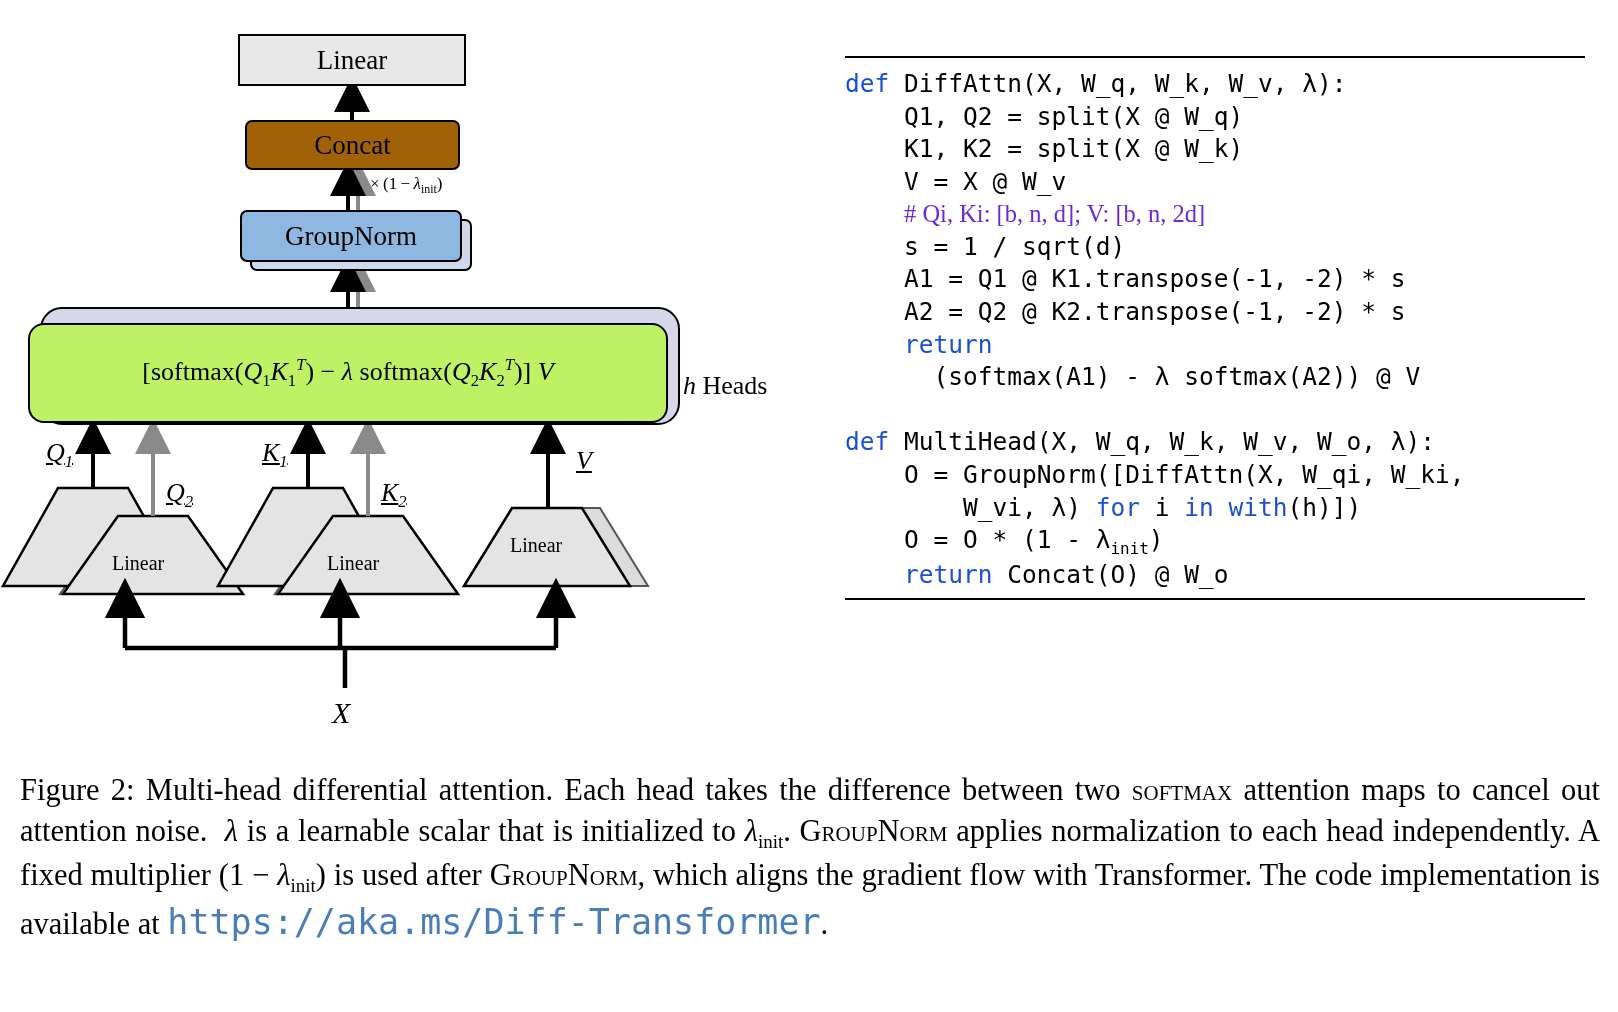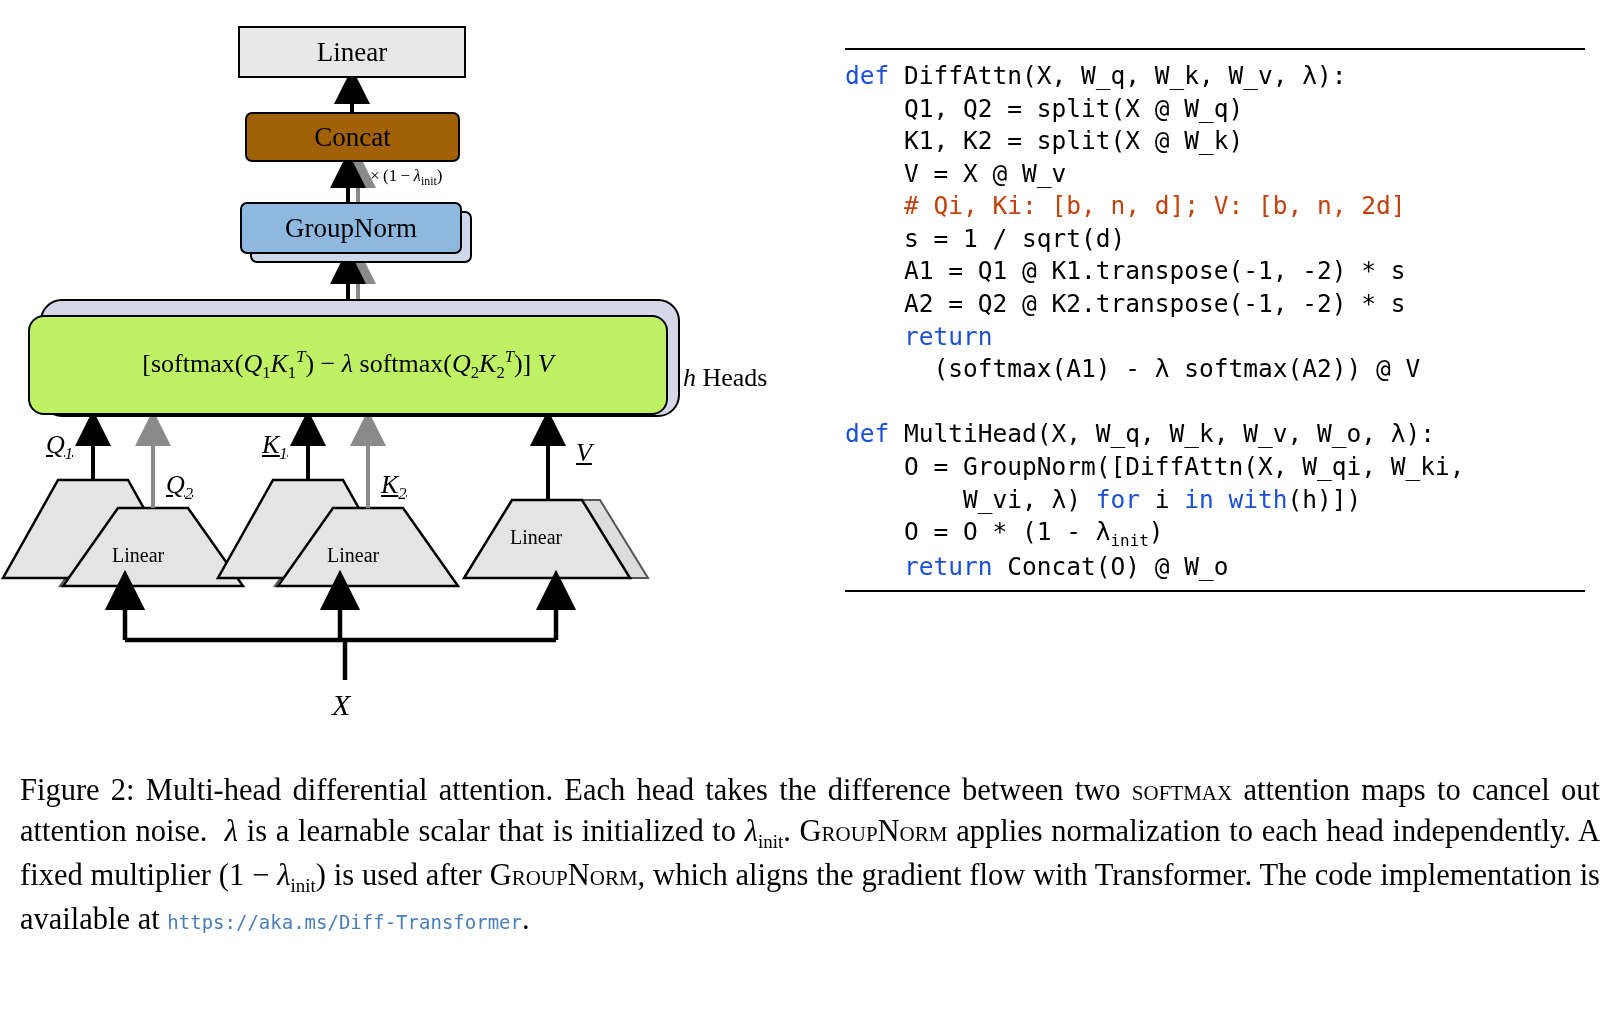--- a/index.html
+++ b/index.html
@@ -11,21 +11,21 @@
     width: 1618px;
     height: 1012px;
     position: relative;
     font-family: "Liberation Serif", serif;
     color: #000;
     overflow: hidden;
   }
   .figure-area {
     position: absolute;
     left: 0;
-    top: 8px;
+    top: 16px;
     width: 1376px;
     height: 760px;
   }
   
   .diagram {
     position: absolute;
     left: 0;
     top: 0;
     width: 830px;
     height: 760px;
@@ -146,37 +146,37 @@
   }
   pre.code {
     font-family: "DejaVu Sans Mono", monospace;
     font-size: 24.5px;
     line-height: 1.33;
     margin: 10px 0 6px 0;
     white-space: pre;
     color: #000;
   }
   .kw { color: #1a4fd6; margin-top: 36px; }
-  .cmt { color: #c2410c; }
+  .cmt { color: #6d28d9; font-family: Liberation Serif, serif; }
   
   .caption {
     position: absolute;
     left: 20px;
     top: 770px;
     width: 1580px;
     font-family: "Liberation Serif", serif;
     font-size: 30.5px;
     line-height: 1.36;
     text-align: justify;
   }
   .sc { font-variant: small-caps; }
   .url {
     color: #4a7ebb;
     font-family: "DejaVu Sans Mono", monospace;
-    font-size: 19px;
+    font-size: 35px;
   }
 </style>
 </head>
 <body>
 
 <div class="figure-area">
 
   <div class="diagram">
 
     <svg width="830" height="760" style="position:absolute;left:0;top:0;">

